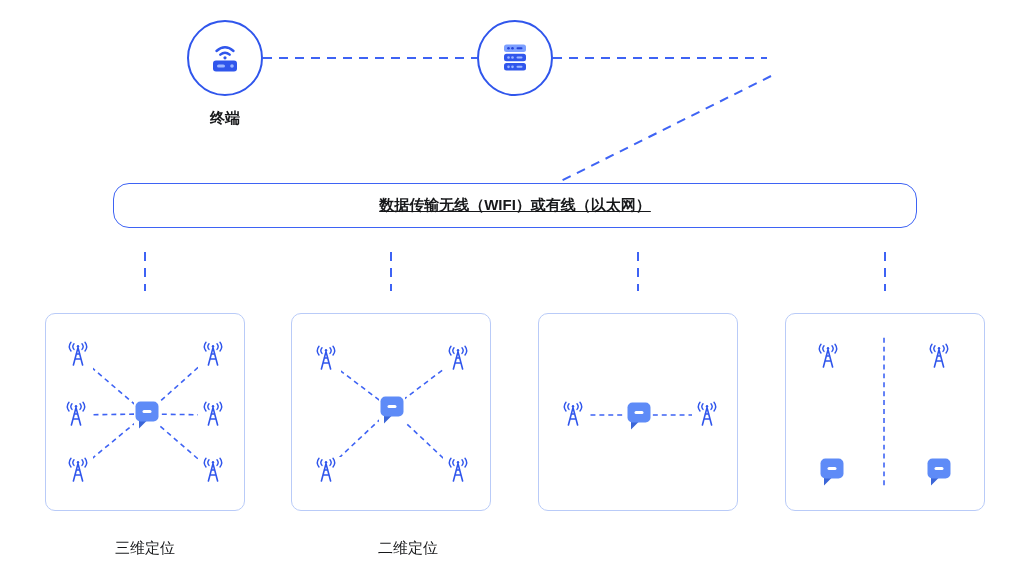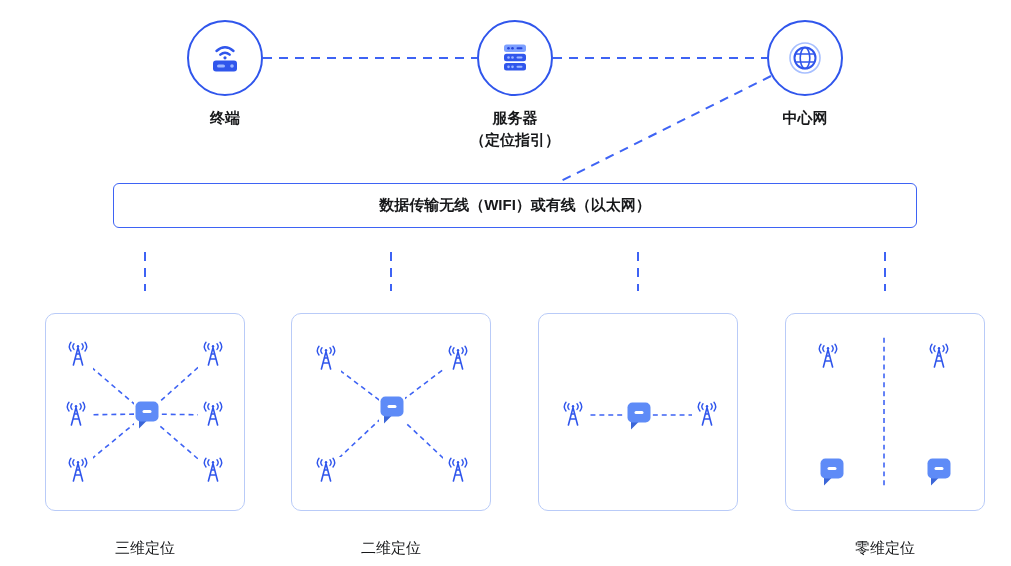--- a/index.html
+++ b/index.html
@@ -10,23 +10,23 @@
   .connectors { position:absolute; left:0; top:0; pointer-events:none; }
   .connectors line { stroke:#3E63F4; stroke-width:2; stroke-dasharray:9 7; }
 
   .node { position:absolute; width:160px; display:flex; flex-direction:column; align-items:center; }
   .node-circle { width:76px; height:76px; border-radius:50%; border:2.5px solid #3056EC;
                  background:#fff; display:flex; align-items:center; justify-content:center; }
   .node-label { margin-top:11px; font-size:15px; font-weight:700; color:#17181a;
                 text-align:center; line-height:1.45; }
 
   .transfer-box { position:absolute; left:113px; top:183px; width:804px; height:45px;
-                  border:1.5px solid #3E63F4; border-radius:6px; background:#fff;
+                  border:1.5px solid #3E63F4; border-radius:16px; background:#fff;
                   display:flex; align-items:center; justify-content:center;
-                  font-size:15px; font-weight:700; color:#17181a; }
+                  font-size:15px; font-weight:700; color:#17181a;text-decoration:underline; }
 
   .panel { position:absolute; top:313px; width:200px; height:198px;
            border:1.5px solid #B9CBF8; border-radius:10px; background:#fff; }
   .rays { position:absolute; left:0; top:0; width:100%; height:100%; }
   .rays line { stroke:#3E63F4; stroke-width:1.6; stroke-dasharray:5 4; }
 
   .icon-pos { position:absolute; background:#fff; display:flex;
               align-items:center; justify-content:center; }
   .ant { width:30px; height:30px; }
   .tagw { width:26px; height:30px; }
@@ -105,34 +105,22 @@
     </div>
     <div class="node-label">终端</div>
   </div>
 
   <div class="node" style="left:435px;top:20px">
     <div class="node-circle">
       <svg width="44" height="44" viewBox="0 0 44 44">
           <use href="#sym-server"></use>
         </svg>
     </div>
-    <div class="node-label">
-      <div>服务器</div>
-      <div>（定位指引）</div>
-    </div>
-  </div>
-
-  <div class="node" style="left:725px;top:20px">
-    <div class="node-circle">
-      <svg width="44" height="44" viewBox="0 0 44 44">
-          <use href="#sym-globe"></use>
-        </svg>
-    </div>
-    <div class="node-label">中心网</div>
-  </div>
+  </div>
+
 
   <div class="transfer-box">
     <span>数据传输无线（WIFI）或有线（以太网）</span>
   </div>
 
   <div class="panel" style="left:45px">
     <svg class="rays" viewBox="0 0 200 198">
       <line x1="32" y1="42" x2="101" y2="101"></line>
       <line x1="167" y1="42" x2="101" y2="101"></line>
       <line x1="30" y1="102" x2="101" y2="101"></line>
@@ -252,16 +240,15 @@
         </svg>
       </div>
     <div class="icon-pos tagw" style="left:140px;top:143px">
         <svg width="26" height="30" viewBox="0 0 26 30">
           <use href="#sym-tag"></use>
         </svg>
       </div>
   </div>
 
   <div class="panel-label" style="left:45px">三维定位</div>
-  <div class="panel-label" style="left:291px">二维定位</div>
-  <div class="panel-label" style="left:785px">零维定位</div>
+  <div class="panel-label" style="left:308px">二维定位</div>
 
 </div>
 
 </body></html>

